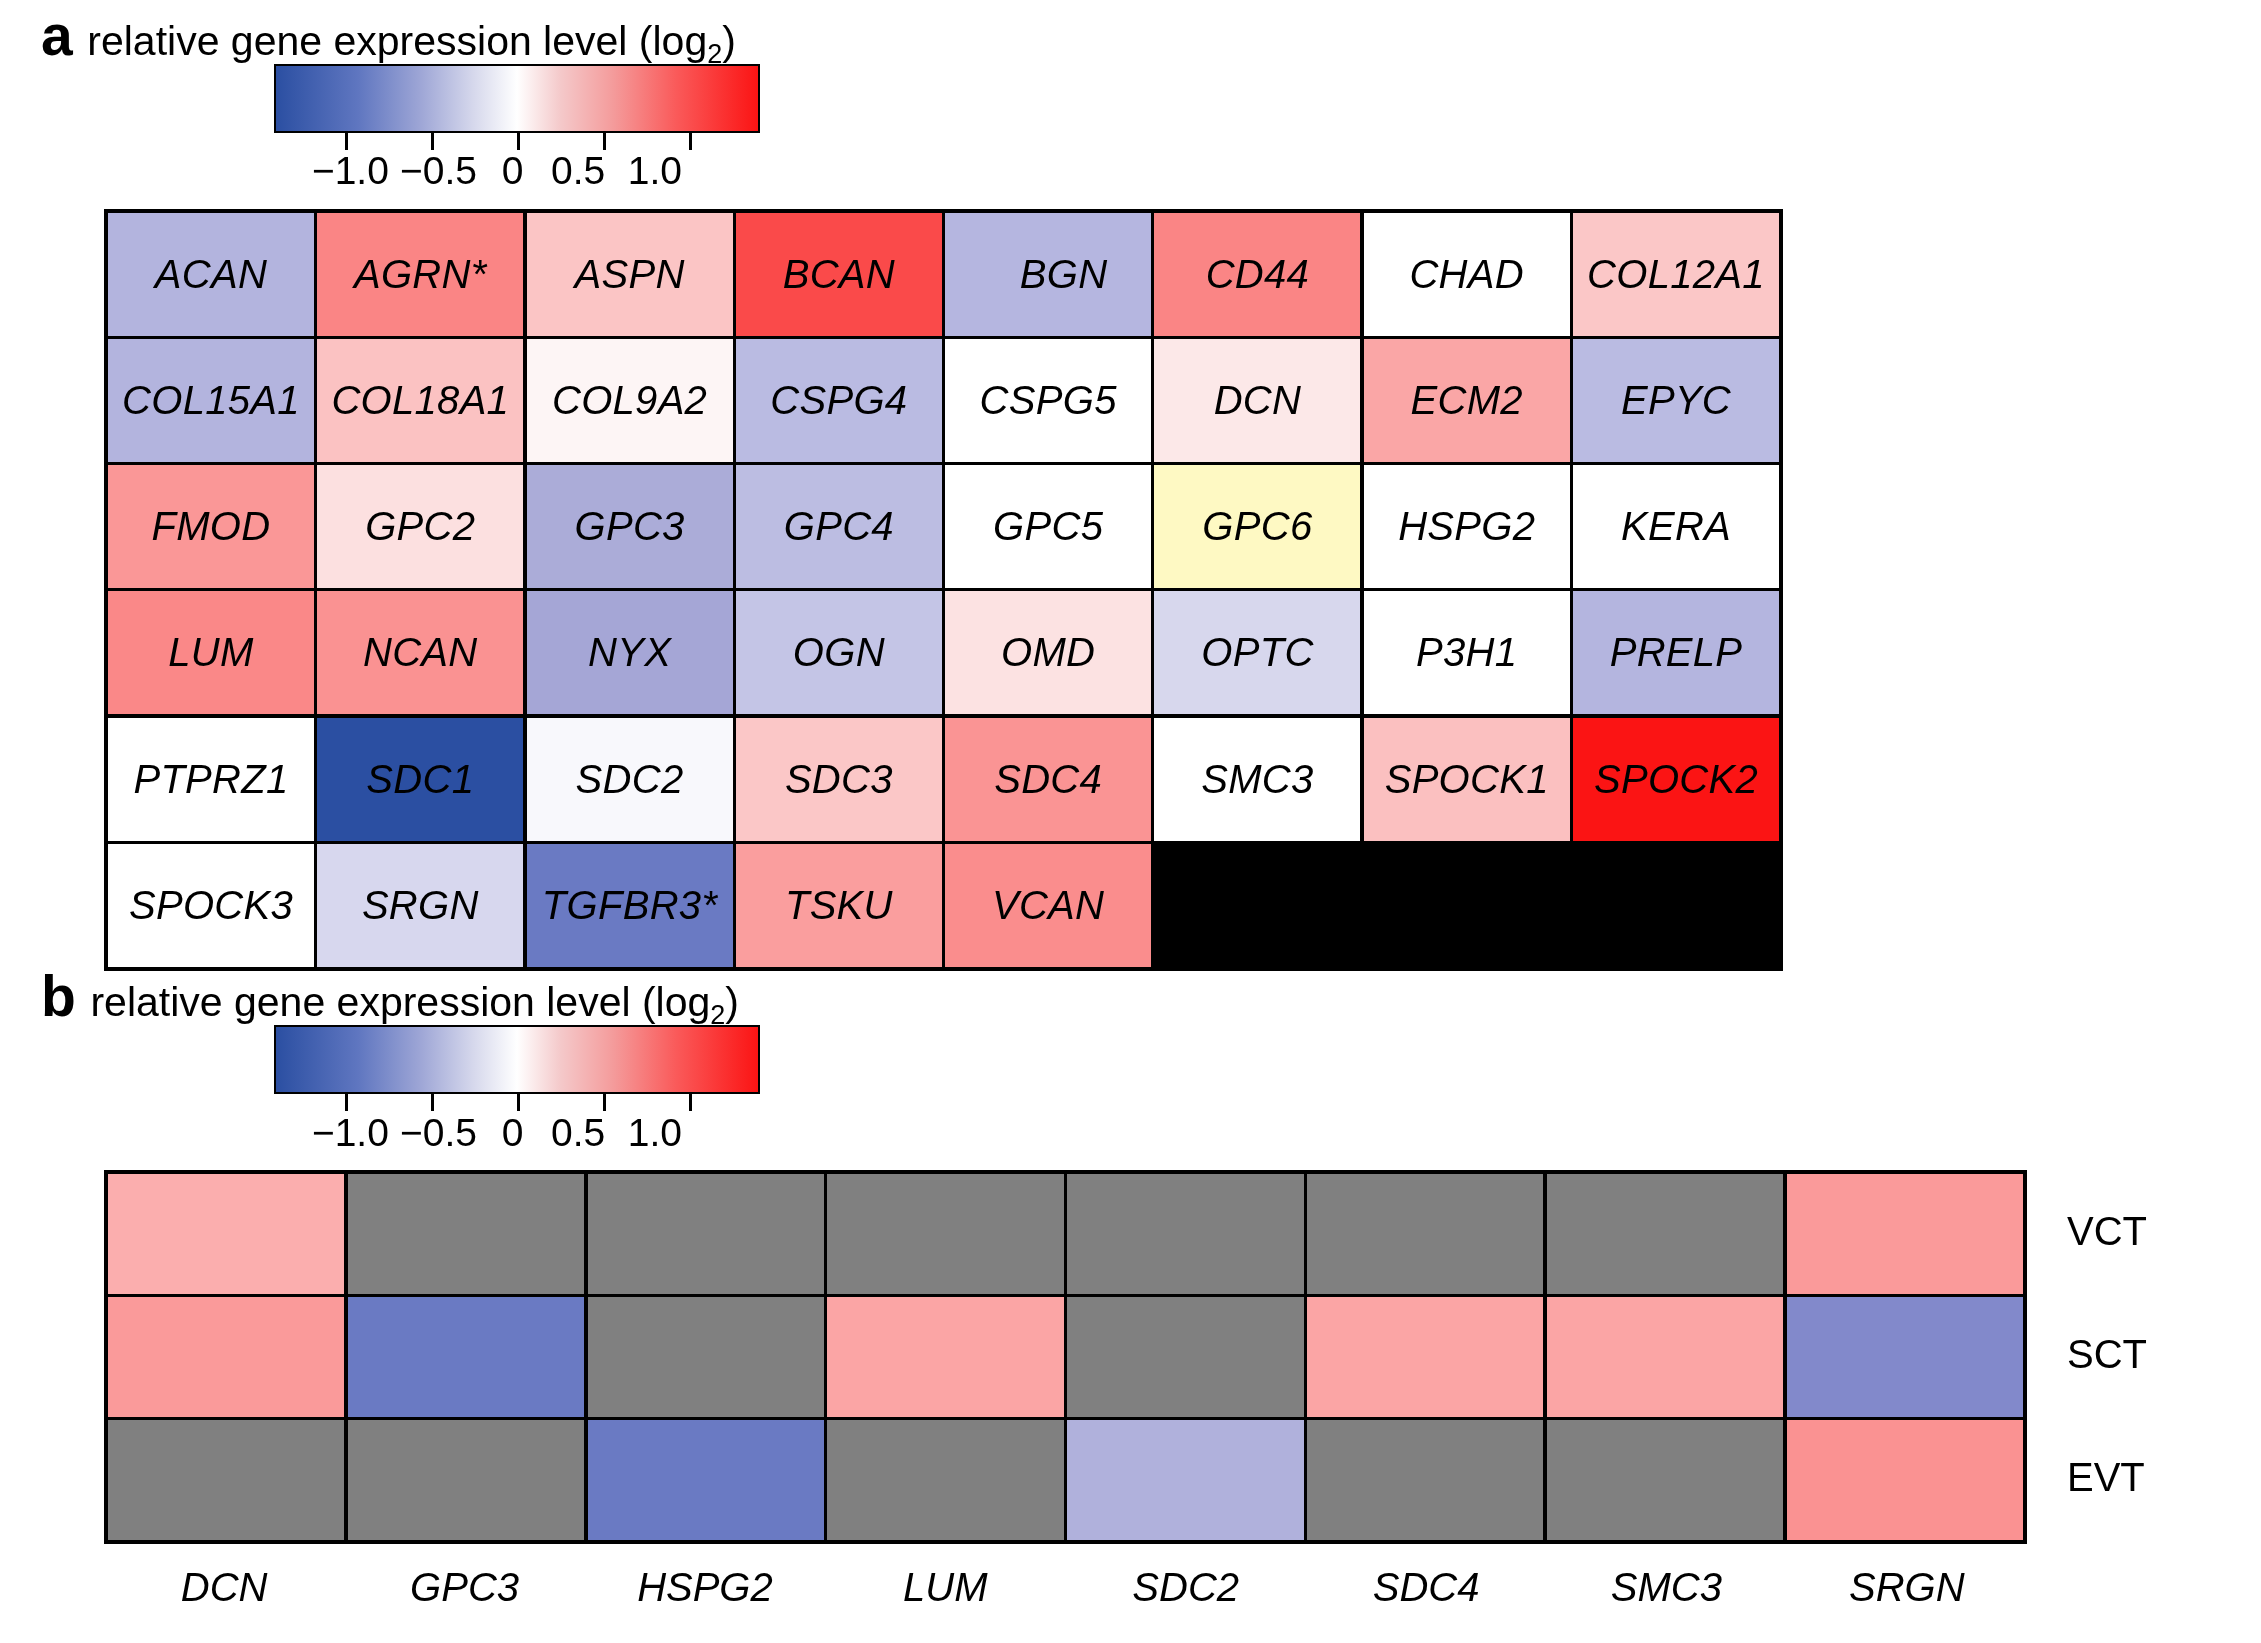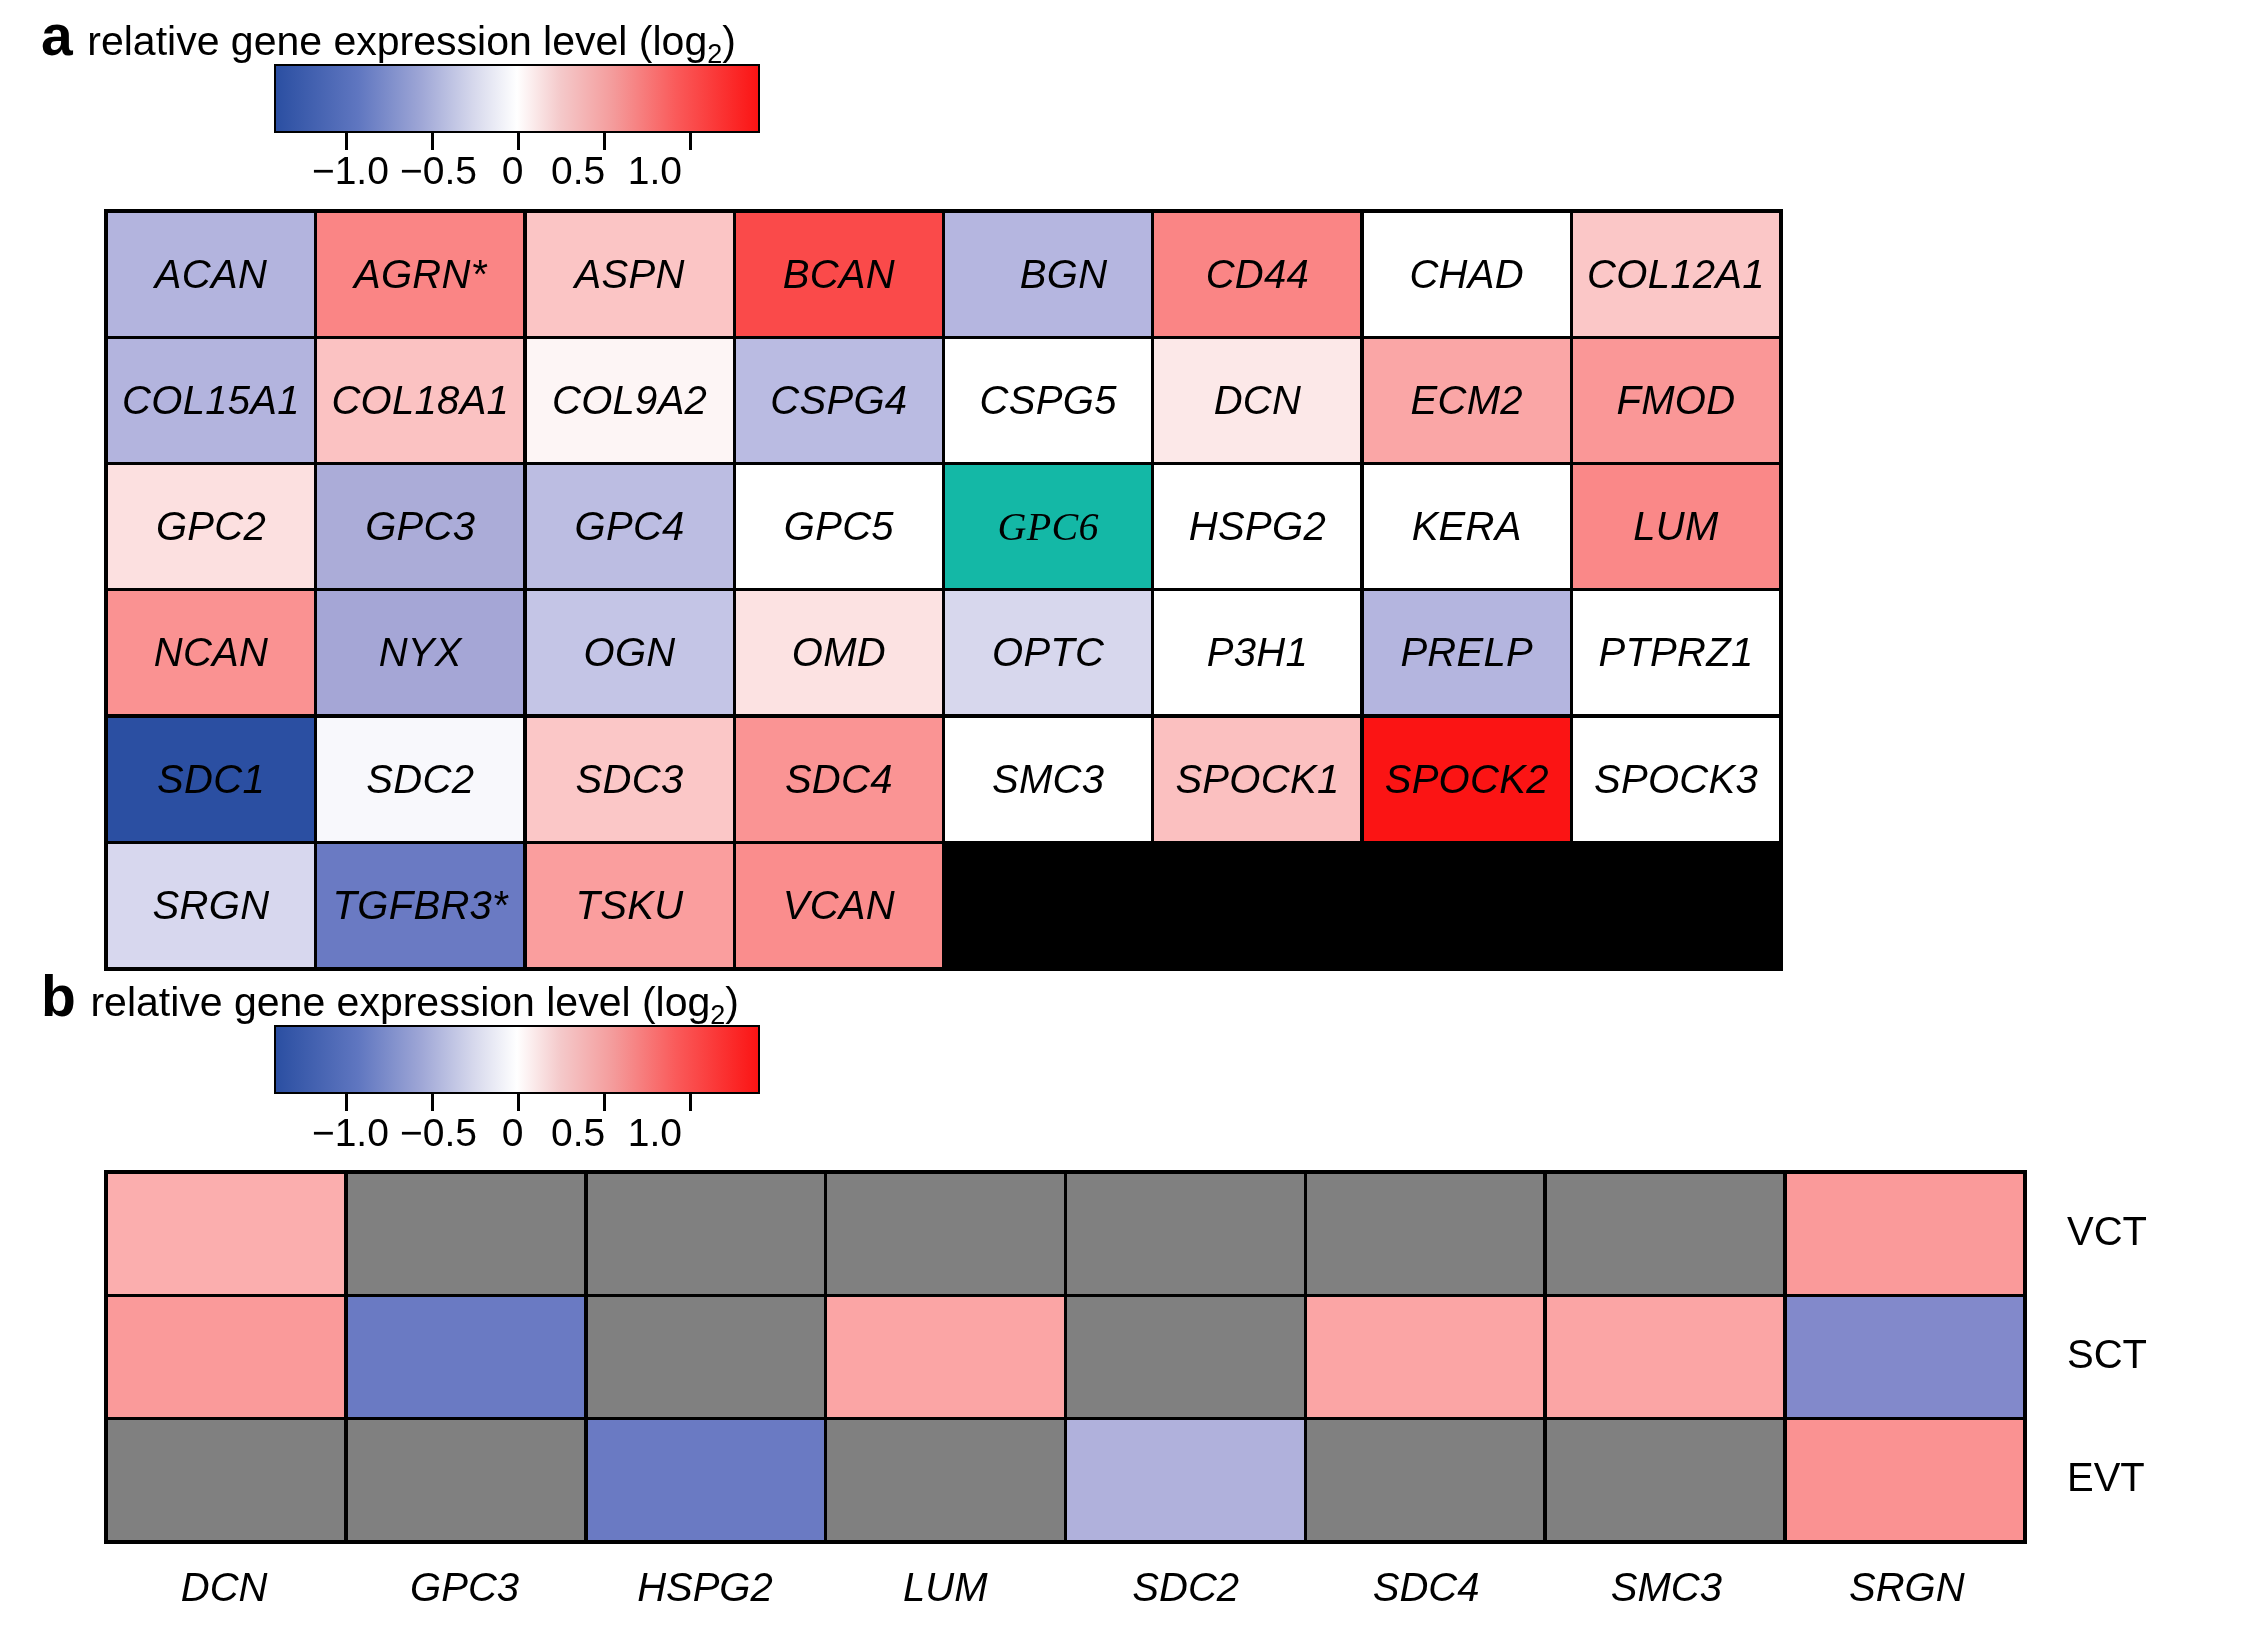--- a/index.html
+++ b/index.html
@@ -206,26 +206,27 @@
       <div class="cellA" style="background: rgb(250, 133, 133);">CD44</div>
       <div class="cellA" style="background: rgb(255, 255, 255);">CHAD</div>
       <div class="cellA" style="background: rgb(251, 199, 199);">COL12A1</div>
       <div class="cellA" style="background: rgb(179, 180, 222);">COL15A1</div>
       <div class="cellA" style="background: rgb(251, 194, 194);">COL18A1</div>
       <div class="cellA" style="background: rgb(253, 245, 245);">COL9A2</div>
       <div class="cellA" style="background: rgb(186, 187, 226);">CSPG4</div>
       <div class="cellA" style="background: rgb(255, 255, 255);">CSPG5</div>
       <div class="cellA" style="background: rgb(252, 232, 232);">DCN</div>
       <div class="cellA" style="background: rgb(250, 166, 166);">ECM2</div>
+      <div class="cellA" style="background: rgb(186, 187, 226);">EPYC</div>
       <div class="cellA" style="background: rgb(250, 151, 151);">FMOD</div>
       <div class="cellA" style="background: rgb(252, 224, 224);">GPC2</div>
       <div class="cellA" style="background: rgb(171, 172, 216);">GPC3</div>
       <div class="cellA" style="background: rgb(188, 189, 226);">GPC4</div>
       <div class="cellA" style="background: rgb(255, 255, 255);">GPC5</div>
-      <div class="cellA" style="background: #14b8a6; font-family: Liberation Serif, serif;">GPC6</div>
+      <div class="cellA" style="background: #fef9c3;">GPC6</div>
       <div class="cellA" style="background: rgb(255, 255, 255);">HSPG2</div>
       <div class="cellA" style="background: rgb(255, 255, 255);">KERA</div>
       <div class="cellA" style="background: rgb(250, 136, 136);">LUM</div>
       <div class="cellA" style="background: rgb(250, 146, 146);">NCAN</div>
       <div class="cellA" style="background: rgb(165, 166, 214);">NYX</div>
       <div class="cellA" style="background: rgb(196, 197, 230);">OGN</div>
       <div class="cellA" style="background: rgb(252, 226, 226);">OMD</div>
       <div class="cellA" style="background: rgb(215, 215, 237);">OPTC</div>
       <div class="cellA" style="background: rgb(255, 255, 255);">P3H1</div>
       <div class="cellA" style="background: rgb(180, 181, 223);">PRELP</div>

